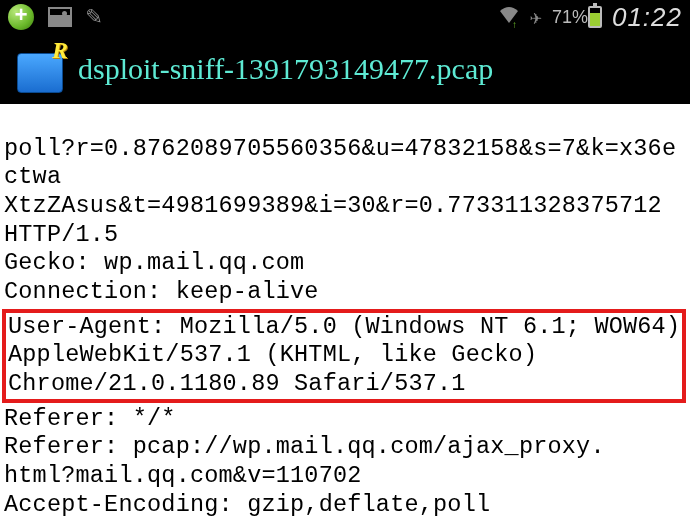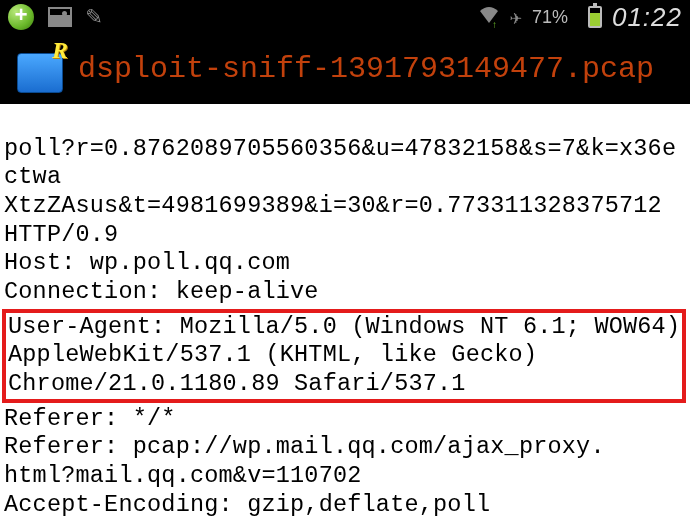--- a/index.html
+++ b/index.html
@@ -68,21 +68,21 @@
       top: -6px;
     }
     .wifi-icon { font-size: 20px; color: #888; position: relative; }
     .wifi-icon .arrow {
       position: absolute;
       bottom: -2px; right: 2px;
       font-size: 10px;
       color: #6ab82a;
     }
     .plane-icon { font-size: 20px; color: #888; }
-    .battery-wrap { display: flex; align-items: center; gap: 20px; }
+    .battery-wrap { display: flex; align-items: center; gap: 0; }
     .battery-pct { font-size: 18px; color: #bbb; font-family: sans-serif; }
     .battery {
       width: 14px; height: 22px;
       border: 2px solid #bbb;
       border-radius: 2px;
       position: relative;
       display: flex; align-items: flex-end;
     }
     .battery::before {
       content: "";
@@ -129,21 +129,21 @@
     .app-icon .r {
       position: absolute;
       top: -6px; right: -2px;
       font-family: cursive;
       font-style: italic;
       font-size: 24px;
       color: #ffeb3b;
       font-weight: bold;
       text-shadow: 1px 1px 0 #b8860b;
     }
-    .title-text { color: #c2410c; font-size: 30px; font-family: Liberation Mono, monospace; }
+    .title-text { color: #5eead4; font-size: 30px; font-family: Liberation Serif, serif; }
 
     .content {
       padding: 2px 0 0 4px;
       font-size: 23.5px;
       line-height: 1.22;
       color: #000;
       letter-spacing: 0.2px;
       white-space: pre-wrap;
       word-break: break-all;
     }
@@ -185,22 +185,22 @@
     <div class="flap"></div>
     <div class="box"></div>
     <div class="r">R</div>
   </div>
   <div class="title-text">dsploit-sniff-1391793149477.pcap</div>
 </div>
 
 <div class="content">
 <span>poll?r=0.8762089705560356&amp;u=47832158&amp;s=7&amp;k=x36ectwa</span>
 <span>XtzZAsus&amp;t=4981699389&amp;i=30&amp;r=0.773311328375712</span>
-<span>HTTP/0.9</span>
-<span>Host: wp.poll.qq.com</span>
+<span>HTTP/1.5</span>
+<span>Gecko: wp.mail.qq.com</span>
 <span>Connection: keep-alive</span>
 <div class="highlight-box"><span>User-Agent: Mozilla/5.0 (Windows NT 6.1; WOW64)</span>
 <span>AppleWebKit/537.1 (KHTML, like Gecko)</span>
 <span>Chrome/21.0.1180.89 Safari/537.1</span></div><span>Referer: */*</span>
 <span>Referer: pcap://wp.mail.qq.com/ajax_proxy.</span>
 <span>html?mail.qq.com&amp;v=110702</span>
 <span>Accept-Encoding: gzip,deflate,poll</span>
 <span>Accept-Language: zh-CN,zh;q=0.8</span>
 
 

